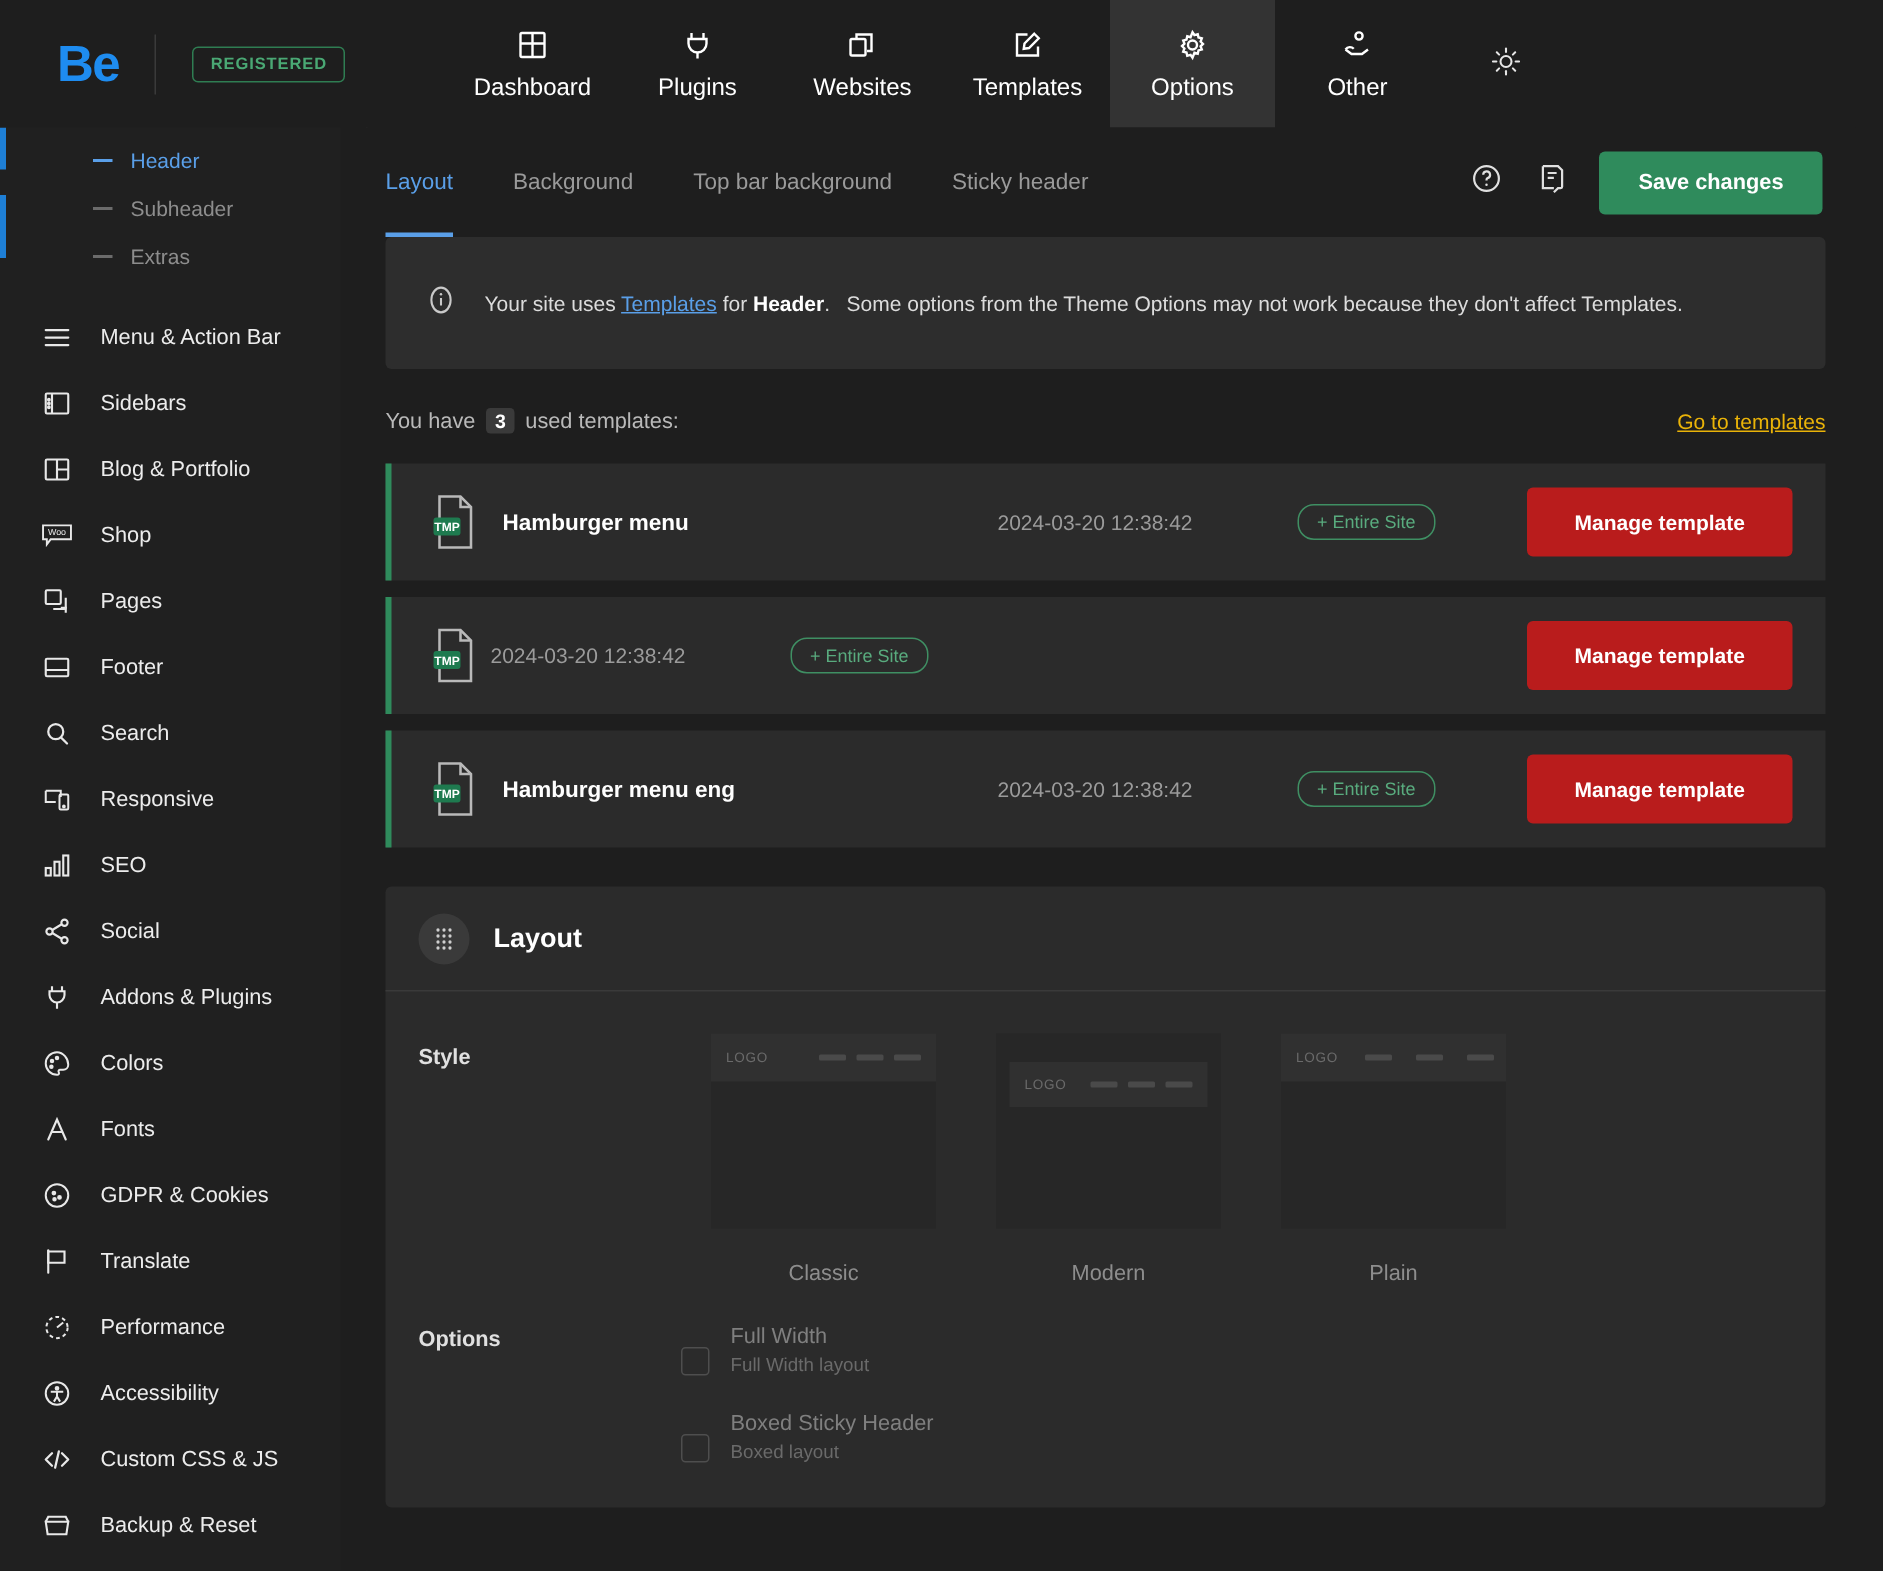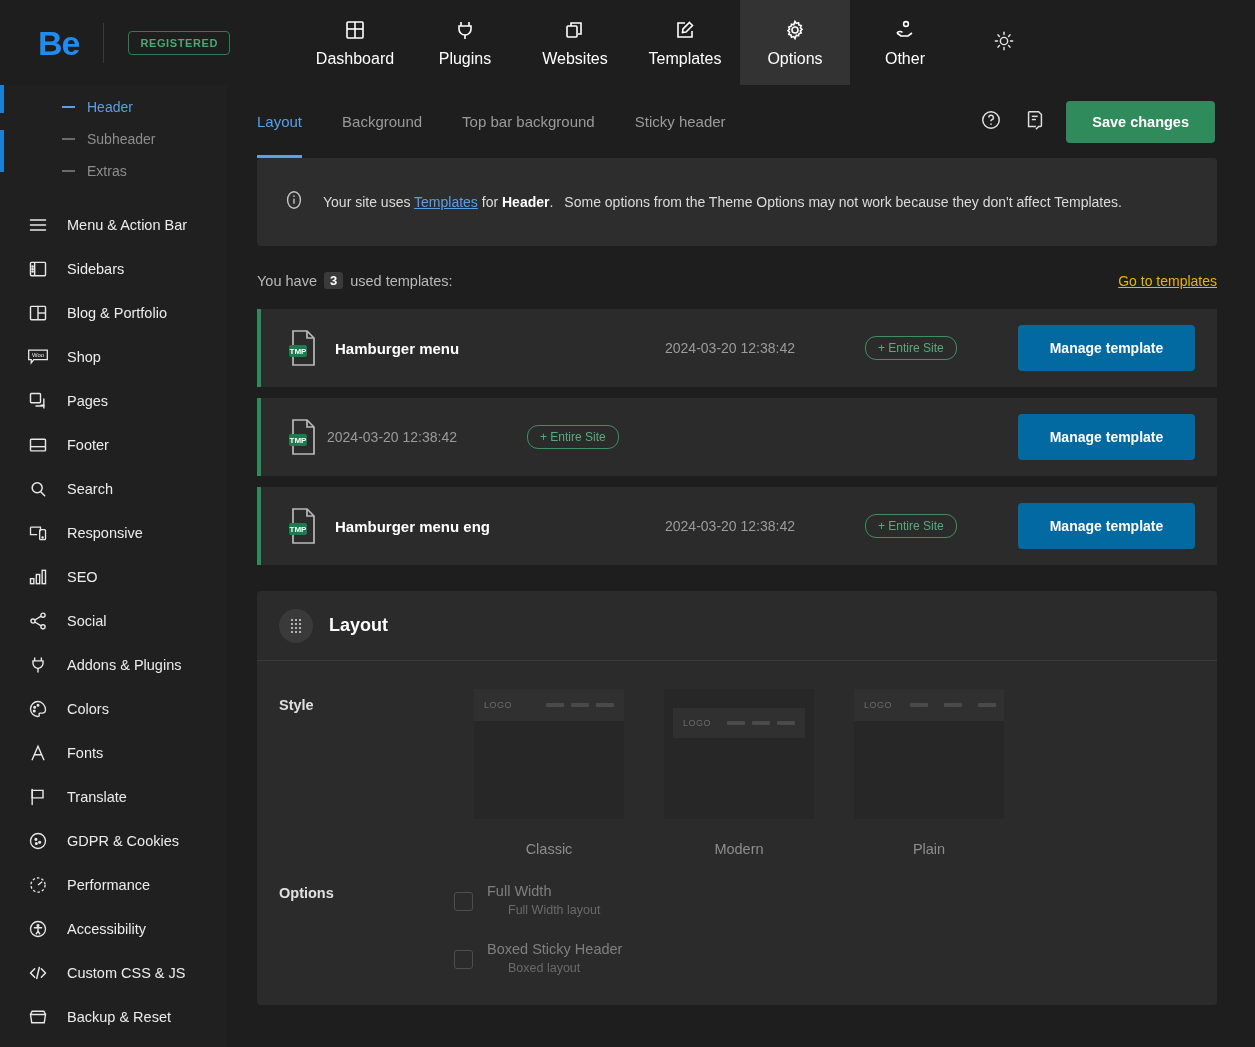--- a/index.html
+++ b/index.html
@@ -142,21 +142,21 @@
     padding: 0 22px 0 26px; margin-bottom: 11px;
   }
   .tpl-ico { flex: 0 0 40px; display: flex; align-items: center; }
   .tpl-name { font-size: 15px; font-weight: bold; color: #ffffff; margin-left: 8px; width: 330px; }
   .tpl-date { font-size: 14px; color: #9b9b9b; width: 200px; }
   .tpl-badge {
     border: 1px solid #3f8f63; color: #59ab7e; font-size: 12px;
     padding: 4px 12px; border-radius: 11px; white-space: nowrap;
   }
   .tpl-btn {
-    margin-left: auto; background: #0369a1; color: #ffffff;
+    margin-left: auto; background: #b91c1c; color: #ffffff;
     border: none; font-size: 14px; font-weight: bold;
     width: 177px; height: 46px; border-radius: 4px; cursor: pointer;
     font-family: "Liberation Sans", sans-serif;
   }
 
   .panel { background: #2b2b2b; border-radius: 4px; margin-top: 26px; }
   .panel-head {
     height: 70px; display: flex; align-items: center; gap: 16px;
     padding-left: 22px; border-bottom: 1px solid #3a3a3a;
   }
@@ -171,24 +171,24 @@
   .style-grid { display: flex; gap: 0; }
   .style-opt { width: 190px; display: flex; flex-direction: column; align-items: center; cursor: pointer; }
   .style-card { width: 150px; height: 130px; background: #272727; }
   .style-bar { background: #303030; display: flex; align-items: center; padding: 0 10px; }
   .style-logo { font-size: 9px; color: #6a6a6a; letter-spacing: .5px; }
   .style-lines { margin-left: auto; display: flex; gap: 7px; }
   .style-line { width: 18px; height: 4px; background: #4a4a4a; border-radius: 1px; }
   .style-caption { margin-top: 22px; font-size: 14.5px; color: #8d8d8d; }
 
   .opt-list { display: flex; flex-direction: column; gap: 24px; }
-  .opt-item { display: flex; gap: 14px; align-items: center; cursor: pointer; }
+  .opt-item { display: flex; gap: 14px; align-items: flex-end; cursor: pointer; }
   .opt-box { width: 19px; height: 19px; border: 1.5px solid #4e4e4e; border-radius: 3px; margin-top: 2px; flex: 0 0 19px; }
   .opt-title { font-size: 14.5px; color: #7f7f7f; }
-  .opt-sub { font-size: 12.5px; color: #6a6a6a; margin-top: 4px; margin-left: 21px; }
+  .opt-sub { font-size: 12.5px; color: #6a6a6a; margin-top: 4px; }
 </style>
 </head>
 <body>
 
 <div class="topbar">
   <div class="brand-zone">
     <div class="logo-be">Be</div>
     <div class="brand-divider"></div>
     <div class="registered-badge">REGISTERED</div>
   </div>
@@ -436,38 +436,38 @@
         <svg width="20" height="20" viewBox="0 0 24 24" fill="none" stroke="#e8e8e8" stroke-width="1.7" stroke-linecap="round">
             <path d="M5 20L12 4l7 16"></path>
             <line x1="8" y1="14" x2="16" y2="14"></line>
           </svg>
       </span>
       <span>Fonts</span>
     </div>
 
     <div class="side-item">
       <span class="side-ico">
-        <svg width="20" height="20" viewBox="0 0 24 24" fill="none" stroke="#e8e8e8" stroke-width="1.7" stroke-linecap="round">
-            <line x1="5" y1="3" x2="5" y2="21"></line>
-            <path d="M5 4h13v9H5z"></path>
-          </svg>
-      </span>
-      <span>Translate</span>
-    </div>
-
-    <div class="side-item">
-      <span class="side-ico">
         <svg width="20" height="20" viewBox="0 0 24 24" fill="none" stroke="#e8e8e8" stroke-width="1.6">
             <circle cx="12" cy="12" r="9"></circle>
             <circle cx="9.5" cy="10" r="1.1" fill="#e8e8e8"></circle>
             <circle cx="14" cy="13.5" r="1.1" fill="#e8e8e8"></circle>
             <circle cx="10" cy="15" r="1" fill="#e8e8e8"></circle>
           </svg>
       </span>
       <span>GDPR &amp; Cookies</span>
+    </div>
+
+    <div class="side-item">
+      <span class="side-ico">
+        <svg width="20" height="20" viewBox="0 0 24 24" fill="none" stroke="#e8e8e8" stroke-width="1.7" stroke-linecap="round">
+            <line x1="5" y1="3" x2="5" y2="21"></line>
+            <path d="M5 4h13v9H5z"></path>
+          </svg>
+      </span>
+      <span>Translate</span>
     </div>
 
     <div class="side-item">
       <span class="side-ico">
         <svg width="20" height="20" viewBox="0 0 24 24" fill="none" stroke="#e8e8e8" stroke-width="1.6" stroke-dasharray="3 2.5">
             <circle cx="12" cy="12" r="8.5"></circle>
             <line x1="12" y1="12" x2="17" y2="8" stroke-dasharray="0"></line>
           </svg>
       </span>
       <span>Performance</span>

